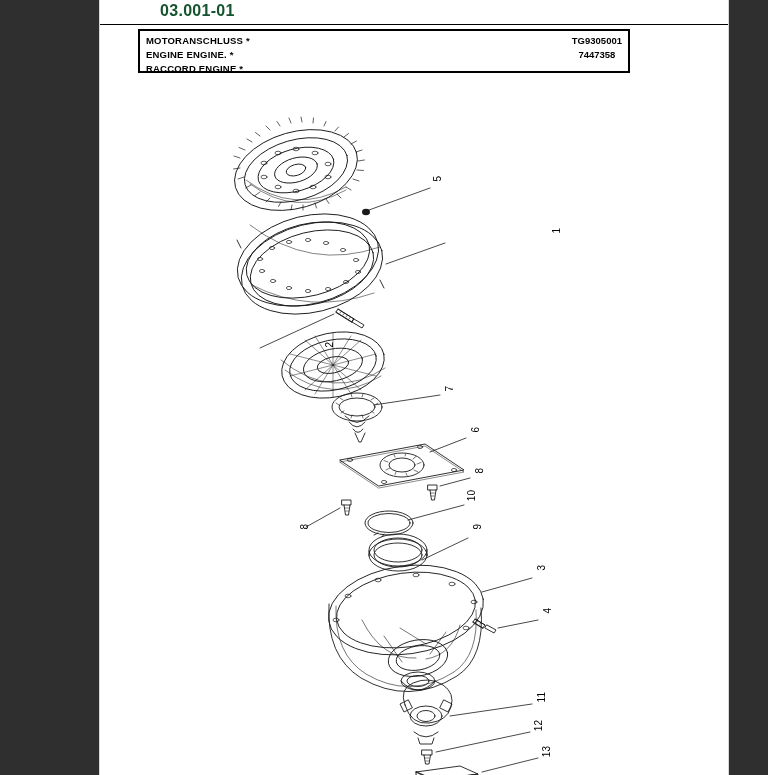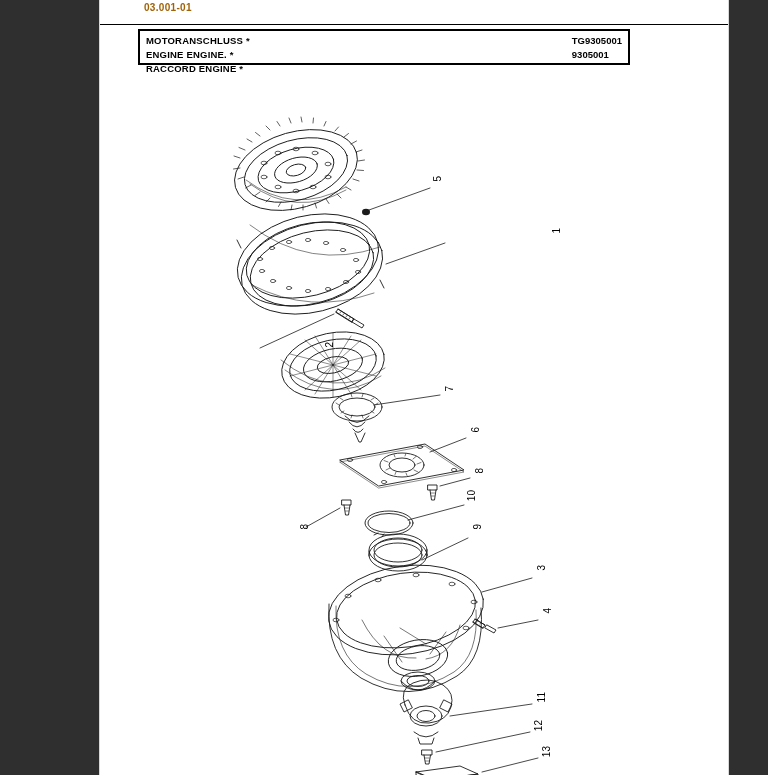--- a/index.html
+++ b/index.html
@@ -36,41 +36,41 @@
     left: 100px;
     top: 0;
     width: 628px;
     height: 775px;
     background: #ffffff;
     box-shadow: 0 0 0 1px #d8d8d8;
     overflow: hidden;
   }
   .page-title {
     position: absolute;
-    left: 44px;
+    left: 60px;
     top: 2px;
-    font-size: 10px;
+    font-size: 16px;
     font-weight: bold;
-    color: #a16207;
+    color: #14532d;
     letter-spacing: 0.3px;
   }
   .title-rule {
     position: absolute;
     left: 0px;
     top: 24px;
     width: 628px;
     height: 1px;
     background: #000;
   }
   .info-box {
     position: absolute;
     left: 38px;
     top: 29px;
     width: 492px;
-    height: 36px;
+    height: 44px;
     border: 2px solid #000;
     box-sizing: border-box;
   }
   .info-left {
     position: absolute;
     left: 6px;
     top: 3px;
     font-size: 9.5px;
     font-weight: bold;
     line-height: 14px;
@@ -78,21 +78,21 @@
     letter-spacing: 0.2px;
   }
   .info-right {
     position: absolute;
     right: 6px;
     top: 3px;
     font-size: 9.5px;
     font-weight: bold;
     line-height: 14px;
     color: #000;
-    text-align: left;
+    text-align: center;
   }
   .drawing {
     position: absolute;
     left: 0;
     top: 80px;
     width: 628px;
     height: 695px;
   }
   .drawing svg {
     display: block;
@@ -120,21 +120,21 @@
     <div class="title-rule"></div>
 
     <div class="info-box">
       <div class="info-left">
         <div>MOTORANSCHLUSS *</div>
         <div>ENGINE ENGINE. *</div>
         <div>RACCORD ENGINE *</div>
       </div>
       <div class="info-right">
         <div>TG9305001</div>
-        <div>9305001</div>
+        <div>7447358</div>
       </div>
     </div>
 
     <div class="drawing">
       <svg width="628" height="695" viewBox="0 0 628 695" xmlns="http://www.w3.org/2000/svg">
         <g fill="none" stroke="#1b1b1b" stroke-width="0.9" stroke-linecap="round" stroke-linejoin="round">
 
           <g>
             <ellipse cx="266" cy="132" rx="4" ry="3.2" fill="#1b1b1b" stroke="none"></ellipse>
           </g>

